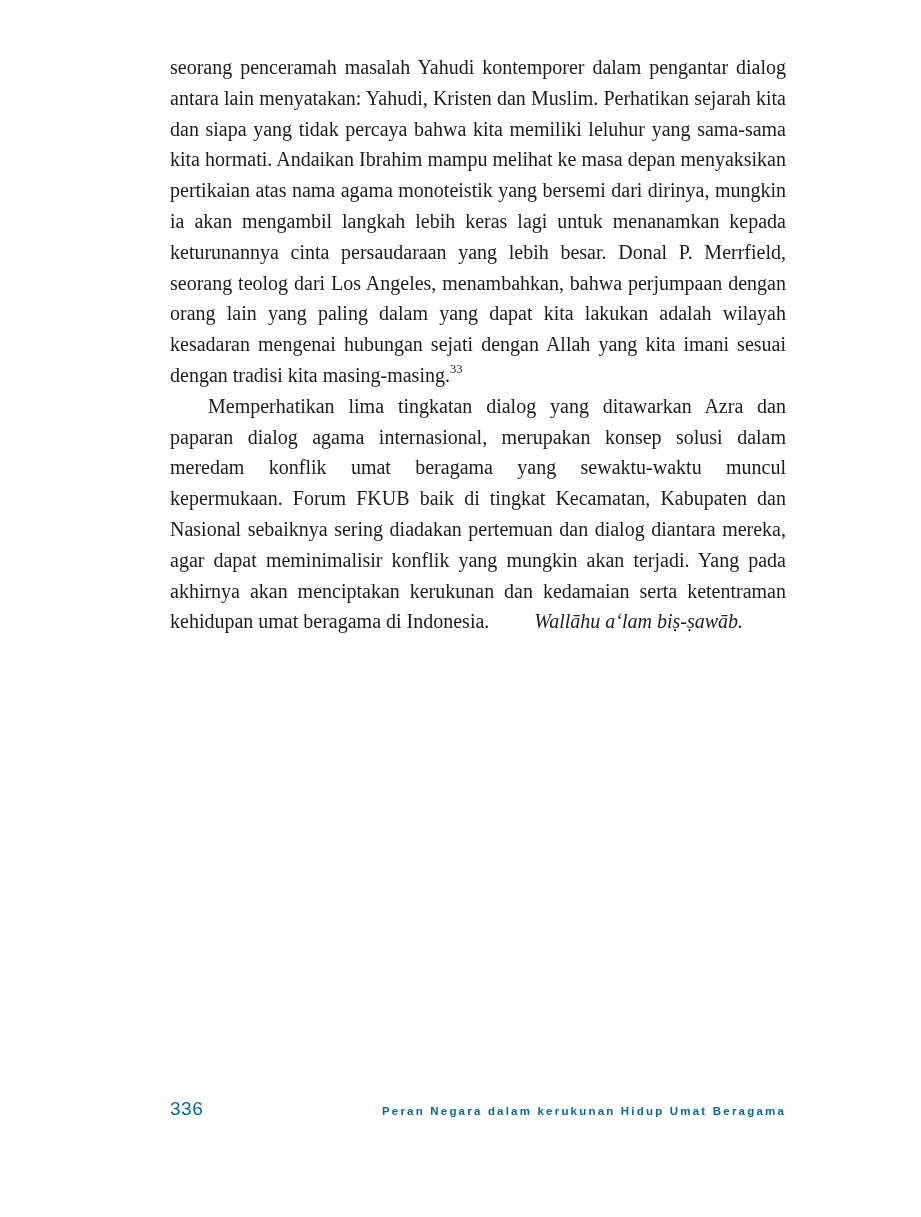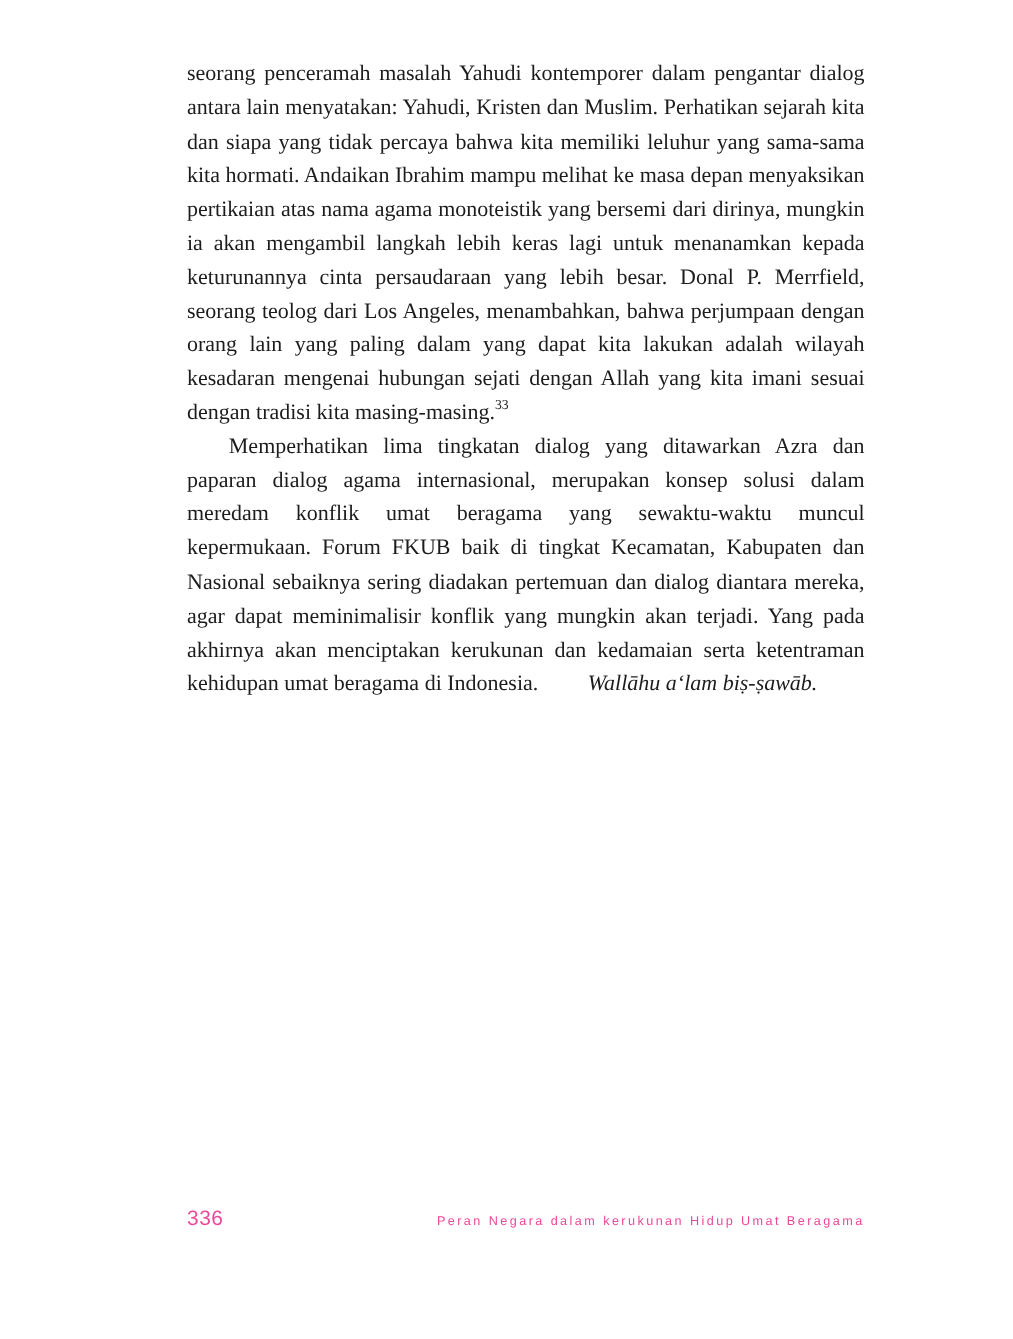--- a/index.html
+++ b/index.html
@@ -44,29 +44,29 @@
   }
   .page-footer {
     position: absolute;
     left: 170px;
     top: 1098px;
     width: 616px;
     display: flex;
     justify-content: space-between;
     align-items: baseline;
     font-family: "Liberation Sans", sans-serif;
-    color: #ec4899;
+    color: #0369a1;
   }
   .page-number {
     font-size: 19px;
     letter-spacing: 0.5px;
   }
   .running-title {
     font-size: 11.5px;
-    font-weight: normal;
+    font-weight: bold;
     letter-spacing: 2.2px;
     white-space: nowrap;
   }
 </style>
 </head>
 <body>
 
 <div class="page">
 
   <main class="text-block">

